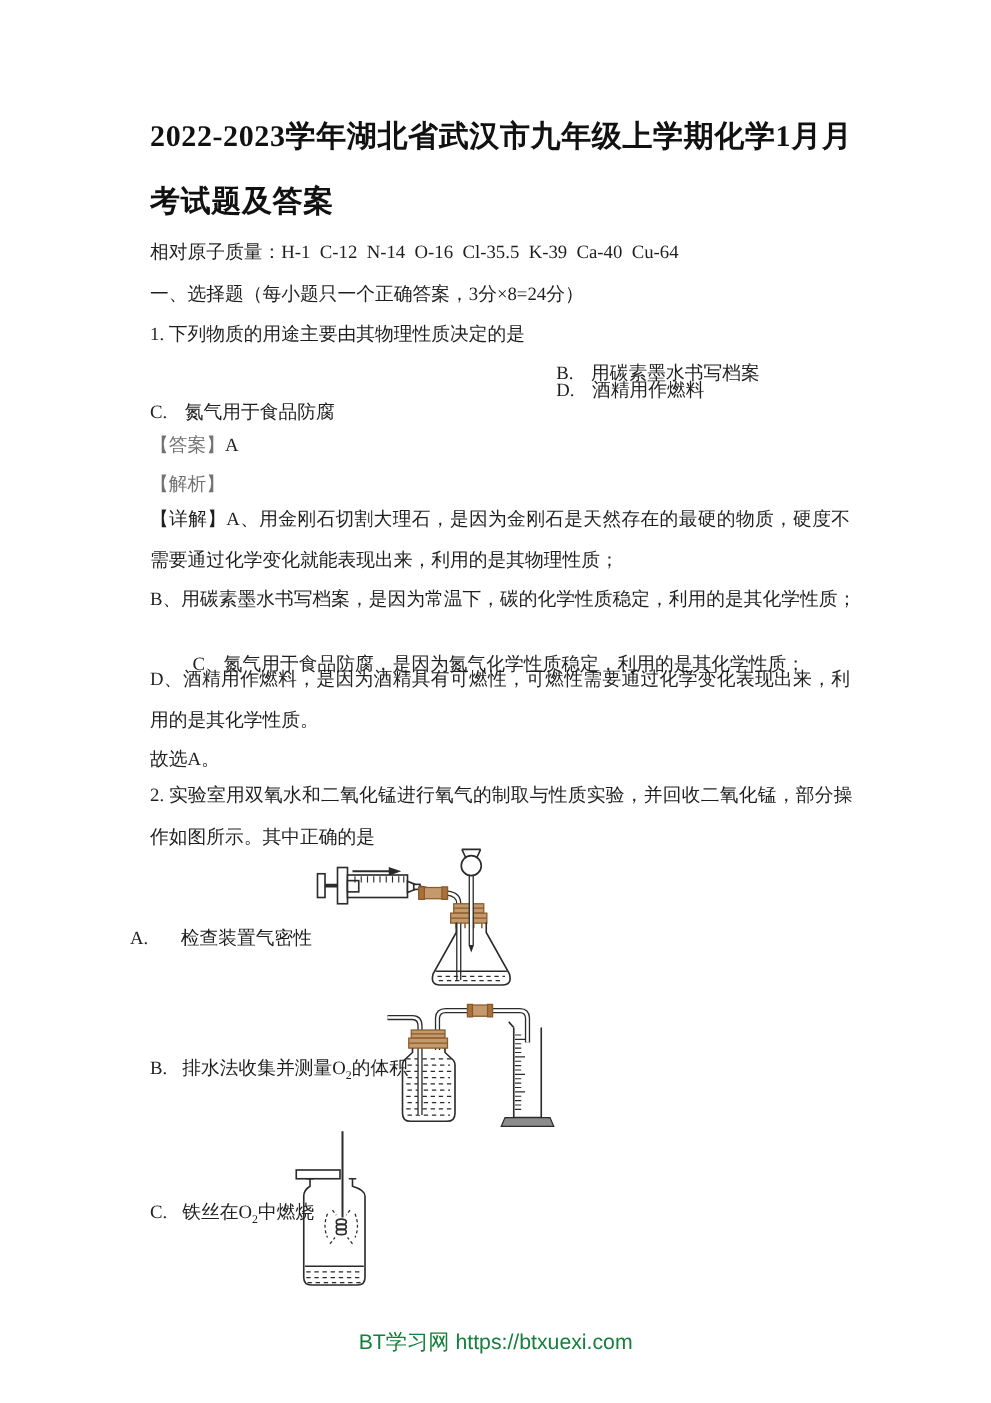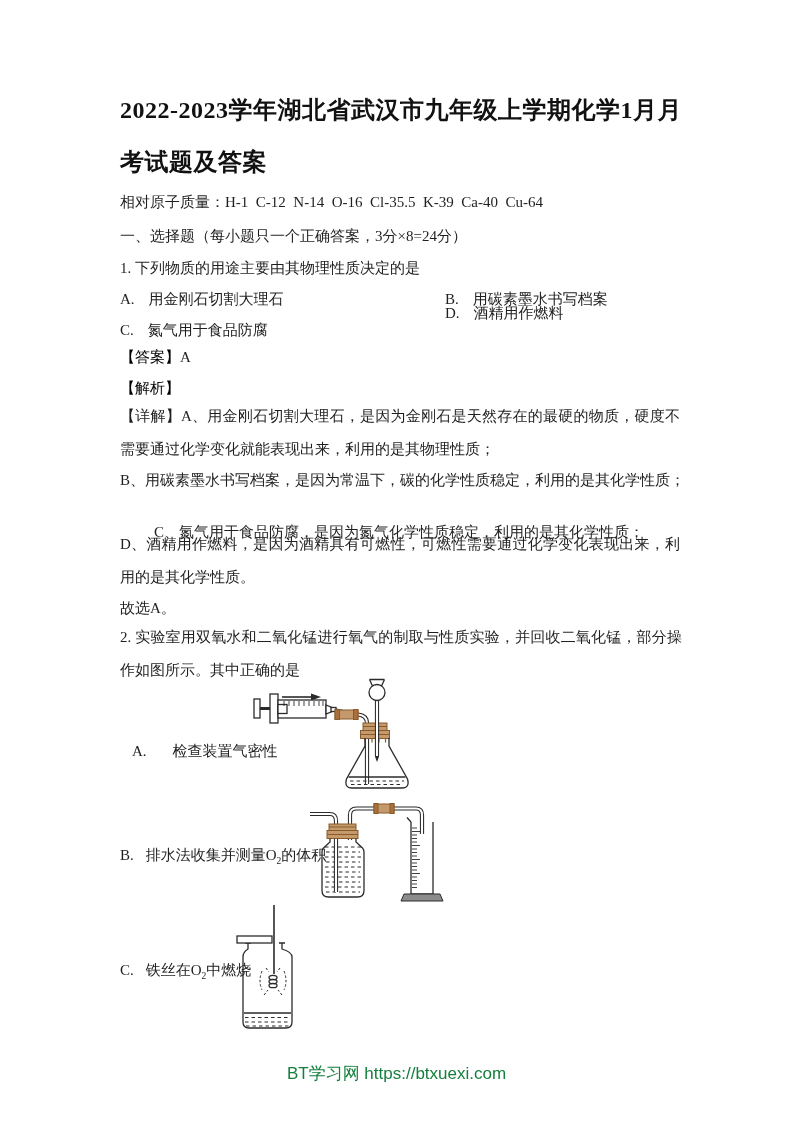--- a/index.html
+++ b/index.html
@@ -13,21 +13,21 @@
   }
   .abs{position:absolute;}
   .title{
     left:120px;top:84px;width:580px;
     font-size:24px;font-weight:bold;line-height:52px;
     letter-spacing:0.5px;color:#111;
   }
   .bodytext{font-size:15px;line-height:32px;white-space:pre-wrap;}
   .nowrap{white-space:nowrap;}
   .para{width:560px;text-align:justify;line-height:32.5px;}
-  .tag-blue{color:#000000;}
+  .tag-blue{color:#737373;}
   .optlabel{margin-right:14px;}
   .q2label{margin-right:12px;}
   .q2label.wide{margin-right:26px;}
   sub{font-size:9.5px;line-height:0;}
   .footer{
     left:0;top:1062px;width:793px;text-align:center;
     font-family:"Liberation Sans","DejaVu Sans",sans-serif;
     font-size:17px;color:#15803d;
   }
   
@@ -47,23 +47,20 @@
 <div class="page">
 
   <div class="abs title">2022-2023学年湖北省武汉市九年级上学期化学1月月考试题及答案</div>
 
   <div class="abs bodytext" style="left:120px;top:186px;width:600px;">相对原子质量：H-1  C-12  N-14  O-16  Cl-35.5  K-39  Ca-40  Cu-64</div>
 
   <div class="abs bodytext nowrap" style="left:120px;top:220px;">一、选择题（每小题只一个正确答案，3分×8=24分）</div>
 
   <div class="abs bodytext nowrap" style="left:120px;top:252px;">1. 下列物质的用途主要由其物理性质决定的是</div>
 
-  <div class="abs bodytext nowrap" style="left:120px;top:283px;">
-    <span class="optlabel">A.</span><span>用金刚石切割大理石</span>
-  </div>
   <div class="abs bodytext nowrap" style="left:445px;top:283px;">
     <span class="optlabel">B.</span><span>用碳素墨水书写档案</span>
   </div>
   <div class="abs bodytext nowrap" style="left:120px;top:314px;">
     <span class="optlabel">C.</span><span>氮气用于食品防腐</span>
   </div>
   <div class="abs bodytext nowrap" style="left:445px;top:297px;">
     <span class="optlabel">D.</span><span>酒精用作燃料</span>
   </div>
 
@@ -143,21 +140,21 @@
     </g>
 
     <g>
       <path class="ln" d="M133,62 L133,70 L114.5,103 Q112,112 120,112 L170,112 Q178,112 175.5,103 L157,70 L157,62"></path>
       <line x1="116.5" y1="101" x2="173.5" y2="101" class="ln"></line>
       <line x1="118" y1="105" x2="172" y2="105" class="dash"></line>
       <line x1="119" y1="108.5" x2="171" y2="108.5" class="dash"></line>
     </g>
   </svg>
 
-  <div class="abs bodytext nowrap" style="left:132px;top:735px;">
+  <div class="abs bodytext nowrap" style="left:104px;top:735px;">
     <span class="q2label wide">A.</span><span>检查装置气密性</span>
   </div>
 
   <svg class="abs" style="left:285px;top:798px;" width="162" height="106" viewBox="0 0 162 106">
 
     <g class="dash">
       <line x1="40" y1="49" x2="76" y2="49"></line>
         <line x1="41" y1="54" x2="75" y2="54"></line>
       <line x1="40" y1="59" x2="76" y2="59"></line>
         <line x1="41" y1="64" x2="75" y2="64"></line>

